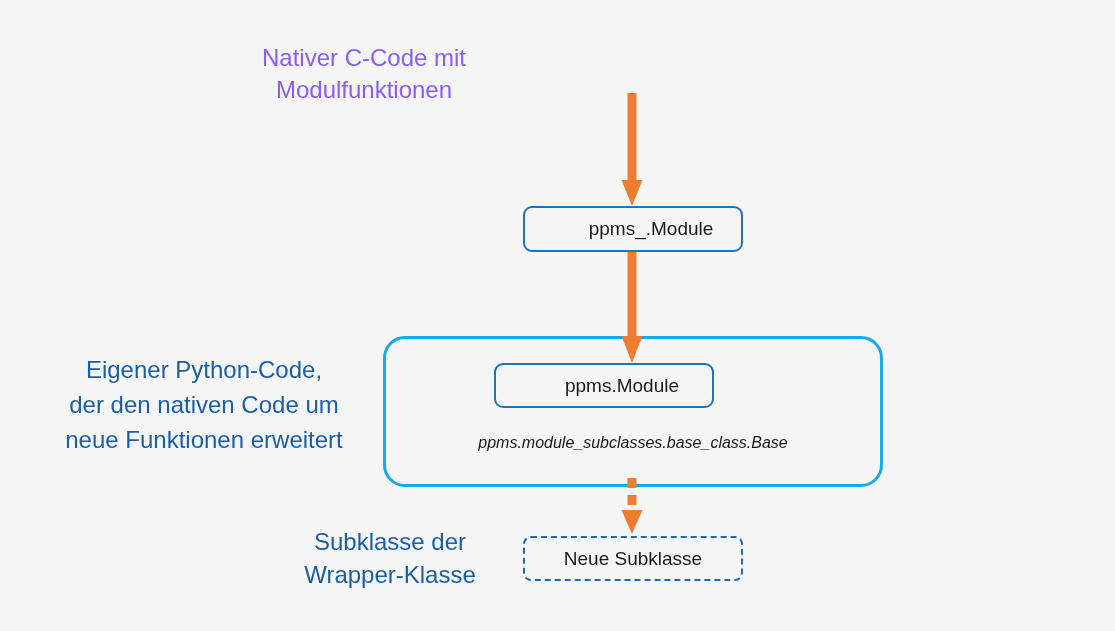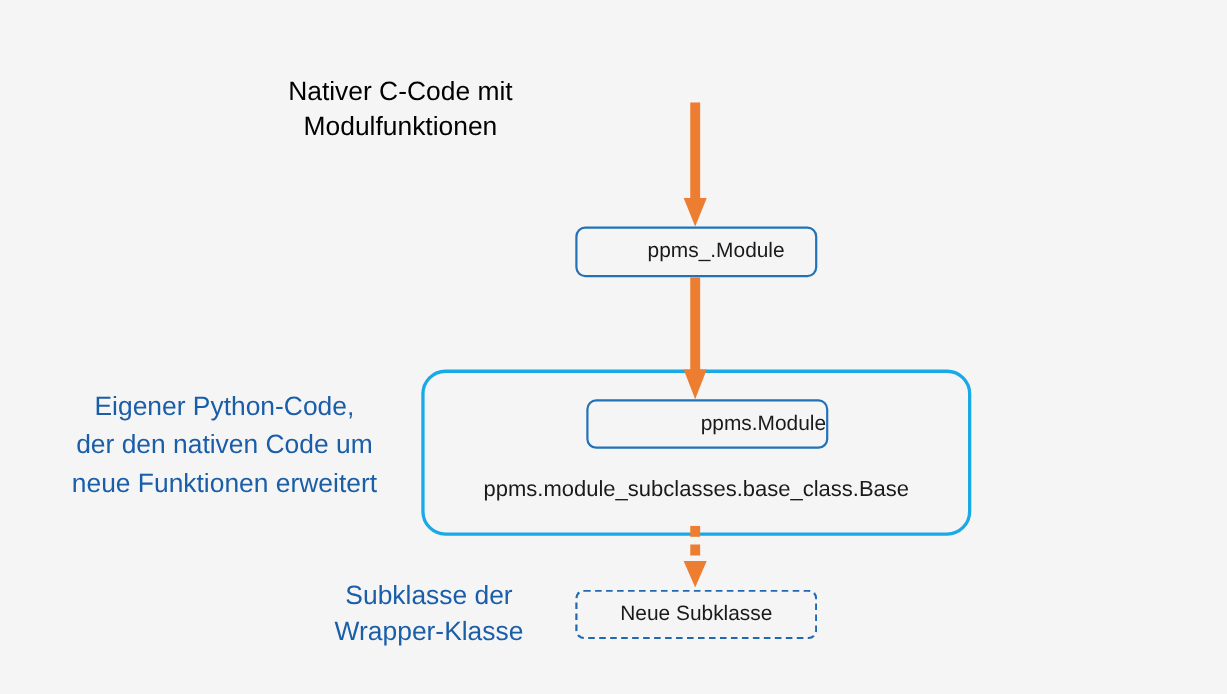--- a/index.html
+++ b/index.html
@@ -17,21 +17,21 @@
   .abs { position: absolute; }
 
   
   .label {
     text-align: center;
     font-size: 24px;
     line-height: 32px;
     font-weight: 400;
     white-space: nowrap;
   }
-  .label.gray  { color: #000000; margin-top: 26px; }
+  .label.gray  { color: #8b5cf6; }
   .label.blue  { color: #1B5EA8; font-weight: 400; }
   .label.cyan  { color: #1BA7E8; }
 
   
   .node {
     display: flex;
     align-items: center;
     justify-content: center;
     width: 220px;
     height: 45px;
@@ -48,23 +48,24 @@
     width: 500px;
     height: 151px;
     border: 3px solid #19A9E6;
     border-radius: 22px;
     background: transparent;
   }
 
   .base-class-text {
     width: 500px;
     text-align: center;
-    font-size: 20px;
+    font-size: 16px;
     color: #1A1A1A;
     white-space: nowrap;
+    font-style: italic;
   }
 
   svg { display: block; }
   .arrow-fill { fill: #ED7D31; }
 </style>
 </head>
 <body>
 
 <div class="canvas">
 
@@ -90,21 +91,21 @@
   </svg>
 
   <div class="abs wrapper-box" style="left:383px; top:336px;"></div>
 
   <div class="abs label blue" style="left:28px; top:352px; width:352px; line-height:35px;">
     <div>Eigener Python-Code,</div>
     <div>der den nativen Code um</div>
     <div>neue Funktionen erweitert</div>
   </div>
 
-  <div class="abs node blue-border" style="left:533px; top:363px; z-index:1;justify-content:flex-end;">
+  <div class="abs node blue-border" style="left:494px; top:363px; z-index:1;">
     <span>ppms.Module</span>
   </div>
 
   <div class="abs base-class-text" style="left:383px; top:434px;">ppms.module_subclasses.base_class.Base</div>
 
 
   <svg class="abs" style="left:617px; top:478px; z-index:2;" width="30" height="57" viewBox="0 0 30 57">
     <rect class="arrow-fill" x="10.5" y="0" width="9" height="10"></rect>
     <rect class="arrow-fill" x="10.5" y="17" width="9" height="10"></rect>
     <polygon class="arrow-fill" points="4.5,32 25.5,32 15,56"></polygon>

